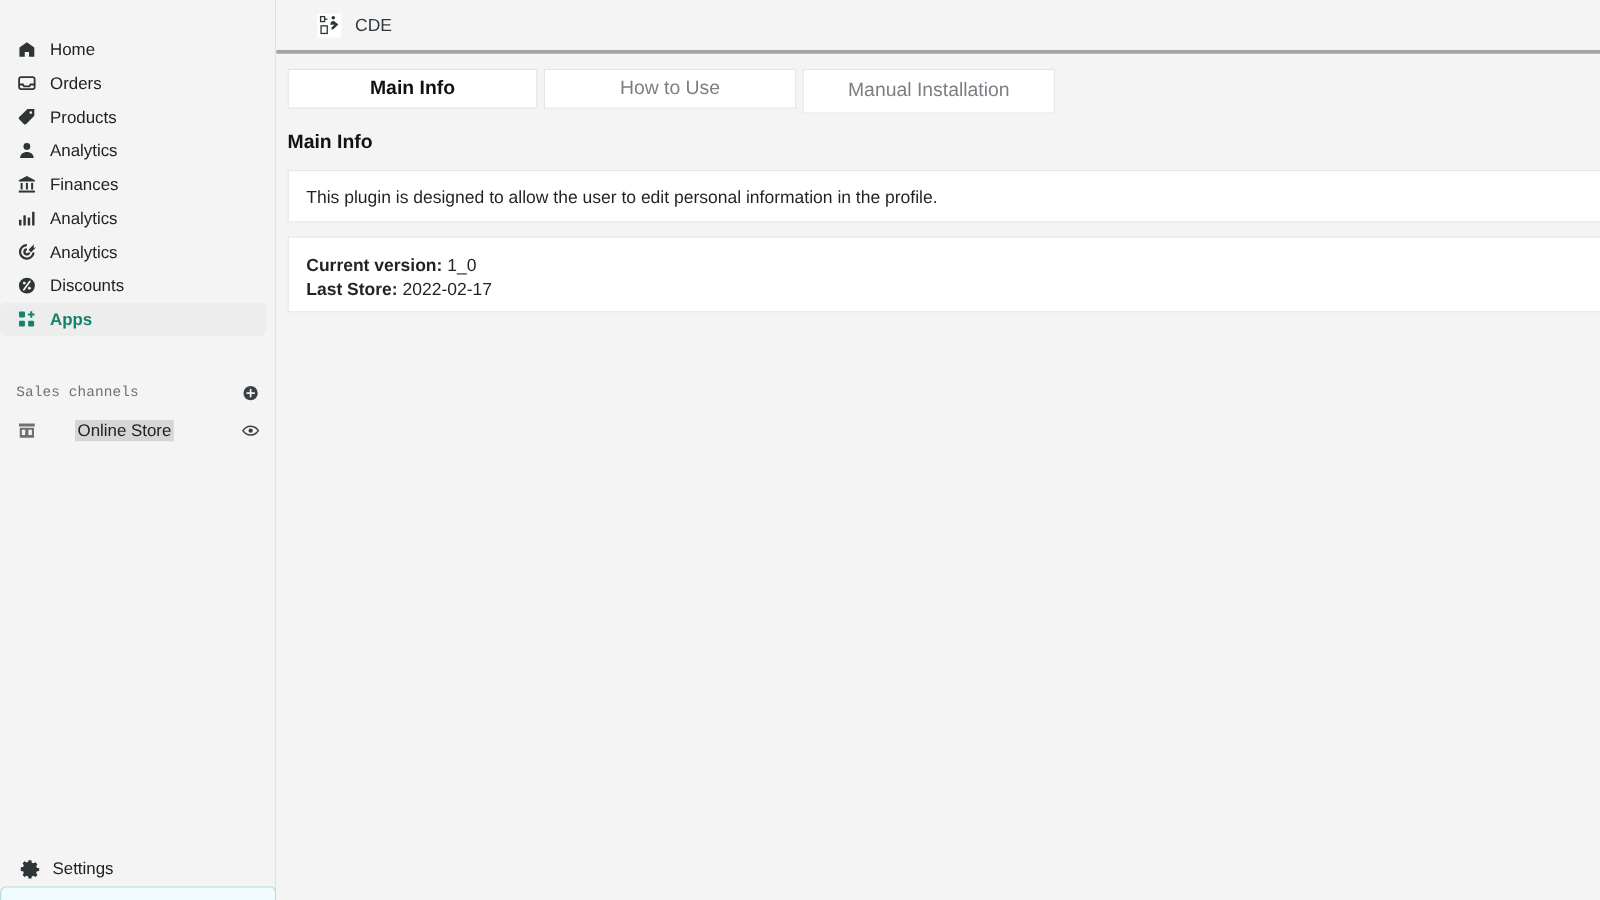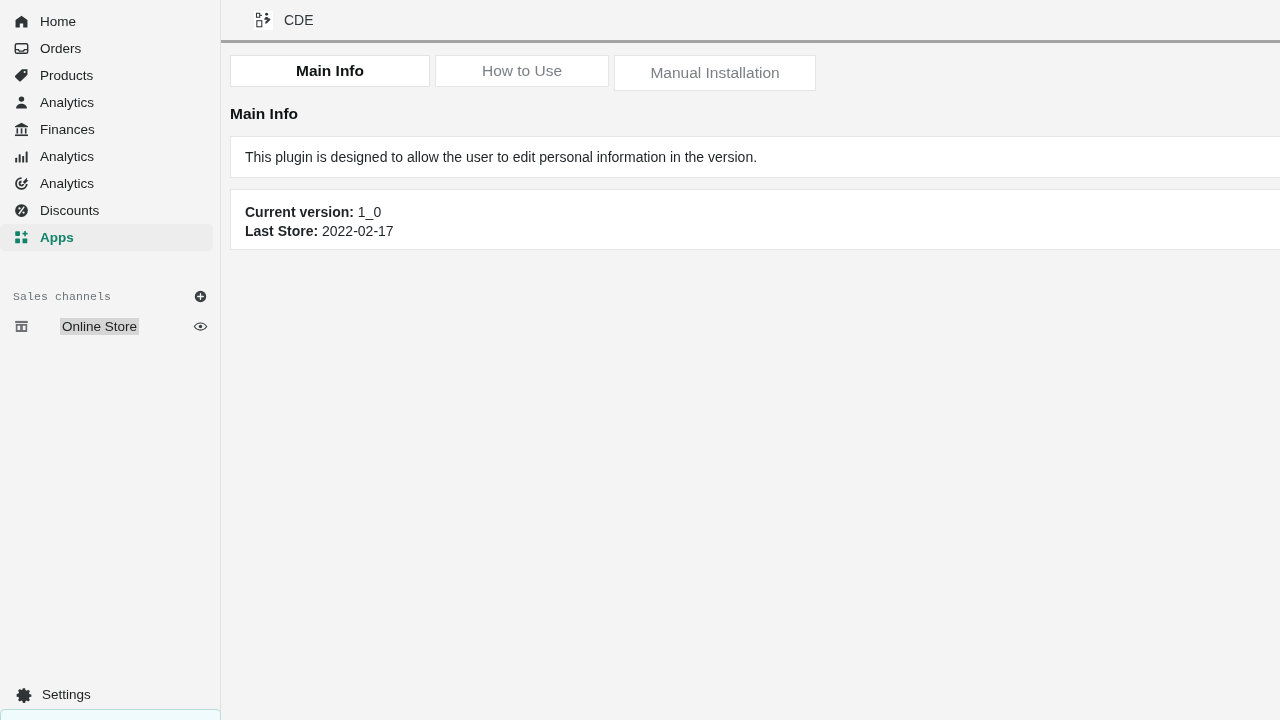--- a/index.html
+++ b/index.html
@@ -22,21 +22,21 @@
   
   .sidebar {
     position: relative;
     width: 221px;
     min-width: 221px;
     height: 720px;
     background: #f4f4f4;
     border-right: 1px solid #e1e1e1;
     display: flex;
     flex-direction: column;
-    padding-top: 8px;
+    padding-top: 26px;
   }
 
   .nav-list { display: flex; flex-direction: column; }
 
   .nav-item {
     display: flex;
     align-items: center;
     height: 27px;
     padding-left: 13px;
     margin: 0 7px 0 0;
@@ -181,21 +181,21 @@
     color: #7b7f84;
     cursor: pointer;
     padding: 0 22px;
   }
   .tab.active {
     color: #101213;
     font-weight: 700;
     border-color: #e3e3e3;
   }
   #tab-0 { width: 200px; padding: 0; }
-  #tab-1 { width: 174px; padding: 0; }
+  #tab-1 { width: 202px; padding: 0; }
   #tab-2 { width: 202px; padding: 17px; }
 
   .section-heading {
     font-size: 15.5px;
     font-weight: 700;
     color: #101213;
     padding-left: 9px;
     margin-top: 14px;
     margin-bottom: 0;
   }
@@ -415,21 +415,21 @@
           <span>How to Use</span>
         </div>
         <div class="tab" id="tab-2">
           <span>Manual Installation</span>
         </div>
       </div>
 
       <div class="section-heading">Main Info</div>
 
       <div class="panel" id="panel-description">
-        <span class="panel-text">This plugin is designed to allow the user to edit personal information in the version.</span>
+        <span class="panel-text">This plugin is designed to allow the user to edit personal information in the profile.</span>
       </div>
 
       <div class="panel" id="panel-version">
         <div class="ver-line">
           <b>Current version:</b>
           <span>1_0</span>
         </div>
         <div class="ver-line">
           <b>Last Store:</b>
           <span>2022-02-17</span>

